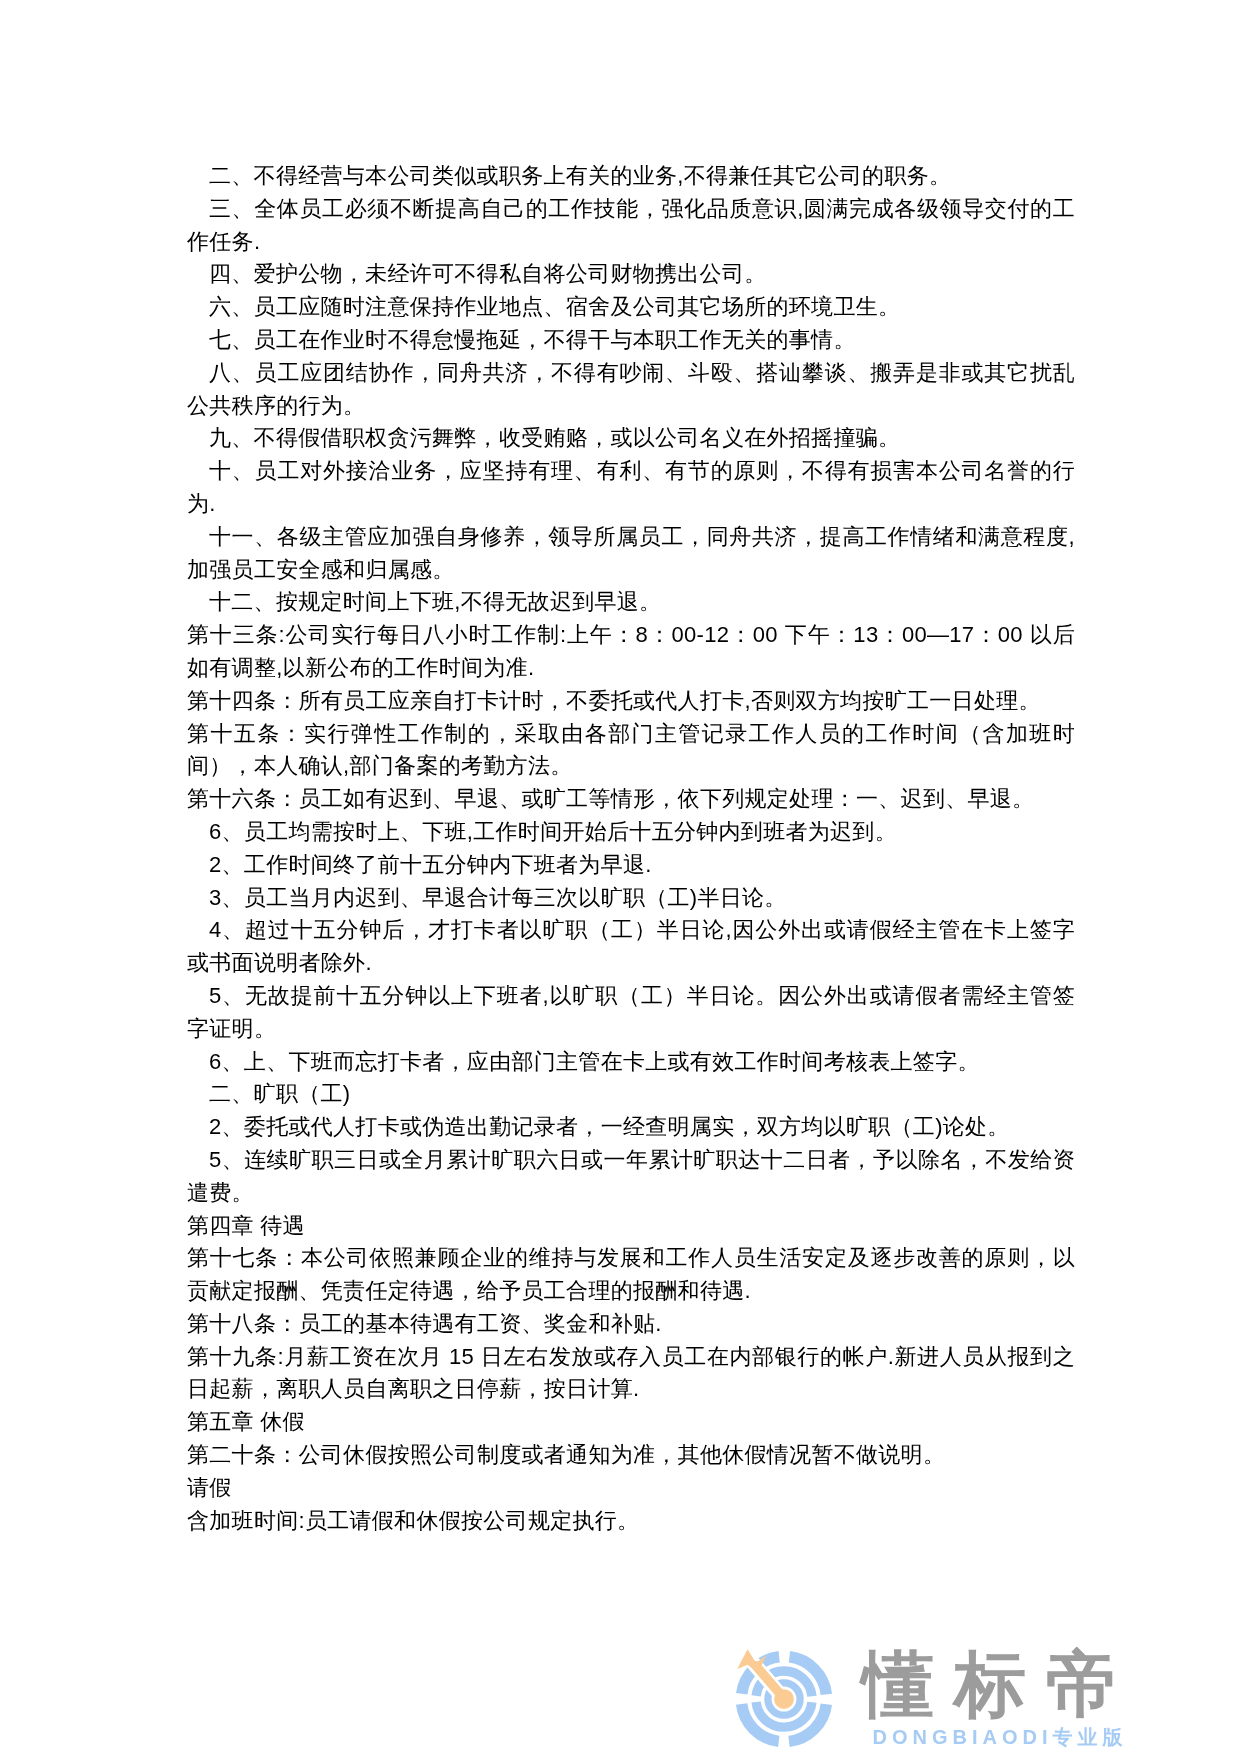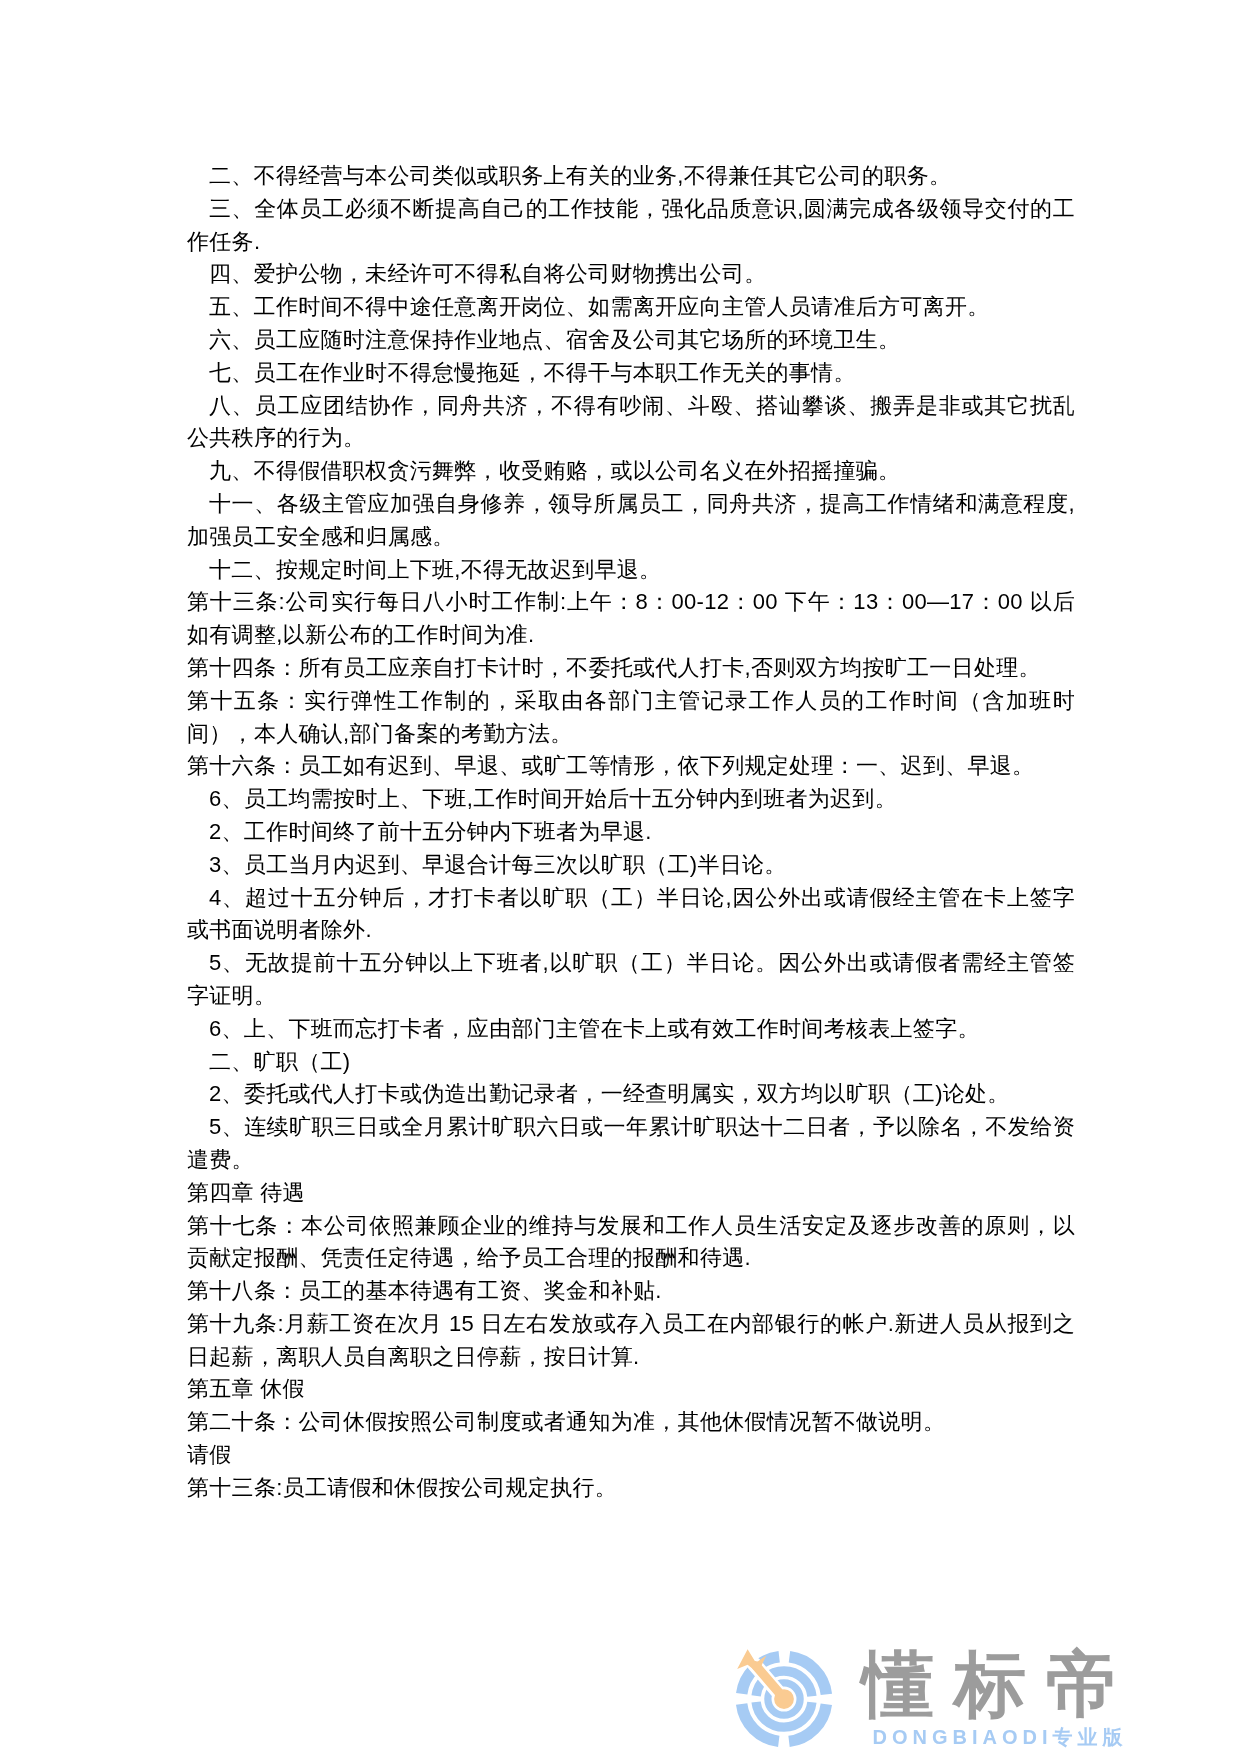--- a/index.html
+++ b/index.html
@@ -59,25 +59,25 @@
   .shaft { stroke: var(--wm-orange, #facb92); stroke-width: 9; stroke-linecap: round; }
   .orange { fill: var(--wm-orange, #facb92); }
 </style>
 </head>
 <body>
 
 <div class="doc-body">
     <p class="para indent">二、不得经营与本公司类似或职务上有关的业务,不得兼任其它公司的职务。</p>
     <p class="para indent">三、全体员工必须不断提高自己的工作技能，强化品质意识,圆满完成各级领导交付的工作任务.</p>
     <p class="para indent">四、爱护公物，未经许可不得私自将公司财物携出公司。</p>
-    <p class="para indent">五、工作时间不得中途任意离开岗位、如需离开应向主管人员请准后方可离开。</p>
     <p class="para indent">六、员工应随时注意保持作业地点、宿舍及公司其它场所的环境卫生。</p>
     <p class="para indent">七、员工在作业时不得怠慢拖延，不得干与本职工作无关的事情。</p>
     <p class="para indent">八、员工应团结协作，同舟共济，不得有吵闹、斗殴、搭讪攀谈、搬弄是非或其它扰乱公共秩序的行为。</p>
     <p class="para indent">九、不得假借职权贪污舞弊，收受贿赂，或以公司名义在外招摇撞骗。</p>
+    <p class="para indent">十、员工对外接洽业务，应坚持有理、有利、有节的原则，不得有损害本公司名誉的行为.</p>
     <p class="para indent">十一、各级主管应加强自身修养，领导所属员工，同舟共济，提高工作情绪和满意程度,加强员工安全感和归属感。</p>
     <p class="para indent">十二、按规定时间上下班,不得无故迟到早退。</p>
     <p class="para">第十三条:公司实行每日八小时工作制:上午：8：00-12：00 下午：13：00—17：00 以后如有调整,以新公布的工作时间为准.</p>
     <p class="para">第十四条：所有员工应亲自打卡计时，不委托或代人打卡,否则双方均按旷工一日处理。</p>
     <p class="para">第十五条：实行弹性工作制的，采取由各部门主管记录工作人员的工作时间（含加班时间），本人确认,部门备案的考勤方法。</p>
     <p class="para">第十六条：员工如有迟到、早退、或旷工等情形，依下列规定处理：一、迟到、早退。</p>
     <p class="para indent">6、员工均需按时上、下班,工作时间开始后十五分钟内到班者为迟到。</p>
     <p class="para indent">2、工作时间终了前十五分钟内下班者为早退.</p>
     <p class="para indent">3、员工当月内迟到、早退合计每三次以旷职（工)半日论。</p>
     <p class="para indent">4、超过十五分钟后，才打卡者以旷职（工）半日论,因公外出或请假经主管在卡上签字或书面说明者除外.</p>
@@ -86,21 +86,21 @@
     <p class="para indent">二、旷职（工)</p>
     <p class="para indent">2、委托或代人打卡或伪造出勤记录者，一经查明属实，双方均以旷职（工)论处。</p>
     <p class="para indent">5、连续旷职三日或全月累计旷职六日或一年累计旷职达十二日者，予以除名，不发给资遣费。</p>
     <p class="para">第四章 待遇</p>
     <p class="para">第十七条：本公司依照兼顾企业的维持与发展和工作人员生活安定及逐步改善的原则，以贡献定报酬、凭责任定待遇，给予员工合理的报酬和待遇.</p>
     <p class="para">第十八条：员工的基本待遇有工资、奖金和补贴.</p>
     <p class="para">第十九条:月薪工资在次月 15 日左右发放或存入员工在内部银行的帐户.新进人员从报到之日起薪，离职人员自离职之日停薪，按日计算.</p>
     <p class="para">第五章 休假</p>
     <p class="para">第二十条：公司休假按照公司制度或者通知为准，其他休假情况暂不做说明。</p>
     <p class="para">请假</p>
-    <p class="para">第十三条:员工请假和休假按公司规定执行。</p>
+    <p class="para">含加班时间:员工请假和休假按公司规定执行。</p>
   </div>
 
 <div class="watermark">
   <svg class="wm-logo" viewBox="0 0 100 100" xmlns="http://www.w3.org/2000/svg" aria-hidden="true">
 
     <circle class="ring" cx="50" cy="52" r="41" stroke-width="11" stroke-dasharray="54.4 10" stroke-dashoffset="59.4"></circle>
 
     <circle class="ring" cx="50" cy="52" r="27" stroke-width="9" stroke-dasharray="78.8 6" stroke-dashoffset="81.8"></circle>
 
     <circle class="ring" cx="50" cy="52" r="15.5" stroke-width="7"></circle>

